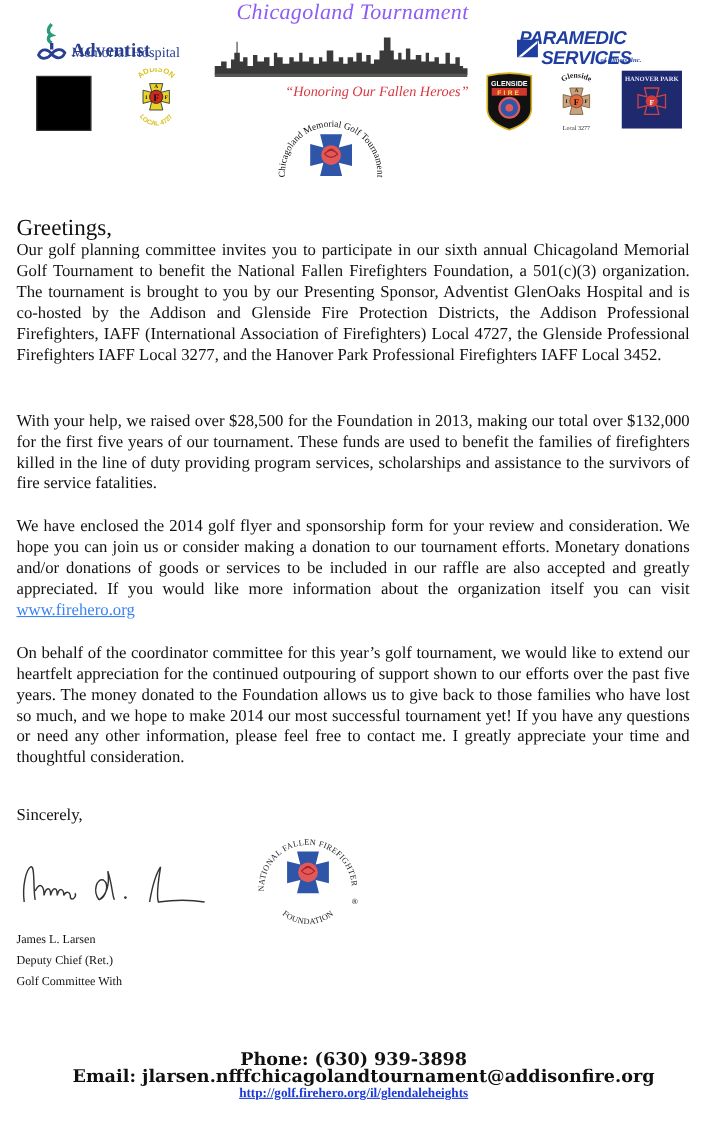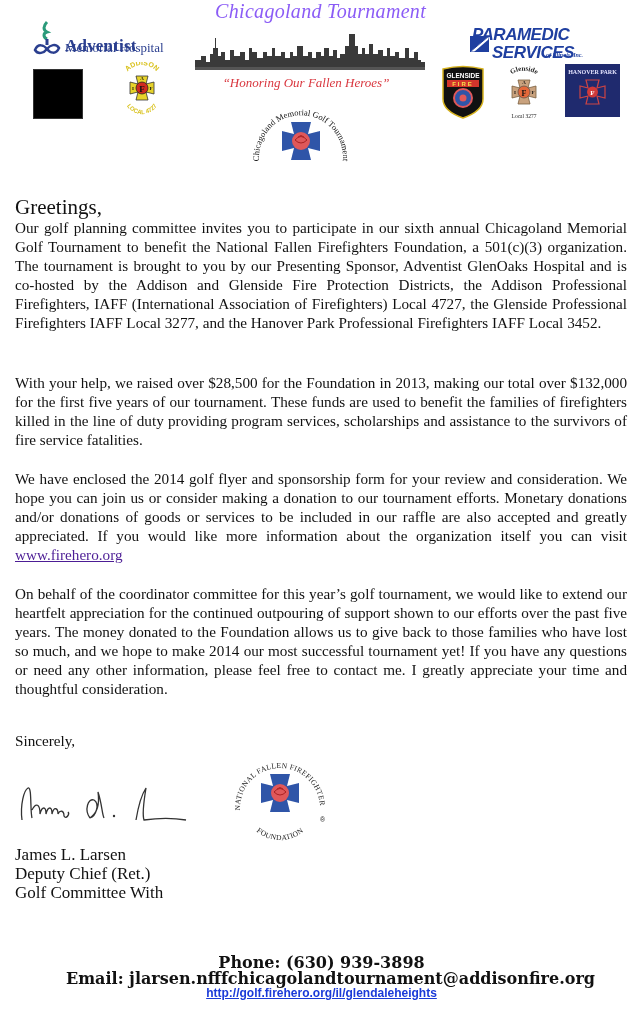--- a/index.html
+++ b/index.html
@@ -13,21 +13,21 @@
     .adventist .mark { position: absolute; left: 0; top: 0; width: 28px; height: 36px; }
     .adventist .t1 { position: absolute; left: 32px; top: 16px; font-family: "Liberation Serif", serif; font-weight: bold; font-size: 17px; color: #2b3f8f; letter-spacing: 0.2px; }
     .adventist .t2 { position: absolute; left: 32px; top: 20px; font-family: "Liberation Serif", serif; font-size: 13px; color: #2b3f8f; white-space: nowrap; }
 
     .black-box { left: 33px; top: 69px; width: 50px; height: 50px; background: #000; border: 1px solid #333; }
 
     .addison-badge { left: 117px; top: 62px; width: 50px; height: 58px; }
 
     .chi-title { left: 186px; top: 0px; width: 240px; text-align: right; font-family: "Liberation Serif", serif; font-style: italic; font-size: 20px; color: #8b5cf6; letter-spacing: 0.3px; }
     .skyline { left: 195px; top: 28px; width: 230px; height: 42px; }
-    .honoring { left: 186px; top: 75px; width: 240px; text-align: center; font-family: "Liberation Serif", serif; font-style: italic; font-size: 13px; color: #d9363e; }
+    .honoring { left: 186px; top: 75px; width: 240px; text-align: right; font-family: "Liberation Serif", serif; font-style: italic; font-size: 13px; color: #d9363e; }
 
     .cmgt-logo { left: 247px; top: 100px; width: 108px; height: 82px; }
 
     .paramedic { left: 468px; top: 15px; width: 125px; height: 48px; }
     .paramedic .p1, .paramedic .p2 { position: absolute; font-family: "Liberation Sans", sans-serif; font-weight: bold; font-style: italic; color: #1f3fa0; font-size: 17px; letter-spacing: -0.5px; white-space: nowrap; margin-top: 10px; }
     .paramedic .p1 { left: 4px; top: 0; }
     .paramedic .p2 { left: 24px; top: 18px; }
     .paramedic .flag { position: absolute; left: 2px; top: 21px; width: 19px; height: 16px; }
     .paramedic .p3 { position: absolute; right: 10px; top: 37px; font-family: "Liberation Serif", serif; font-style: italic; font-weight: bold; font-size: 6px; color: #1f3fa0; }
 
@@ -37,33 +37,33 @@
 
     
     .letter { left: 15px; width: 612px; font-size: 15.2px; line-height: 19px; text-align: justify; }
     .letter p { margin: 0; }
     .greeting { left: 15px; top: 183px; font-size: 21px; margin-top: 12px; }
     .p1 { top: 218px; }
     .p2 { top: 373px; }
     .p3 { top: 469px; }
     .p4 { top: 584px; }
     .sincerely { left: 15px; top: 732px; font-size: 15.2px; }
-    .link { color: #4c1d95; text-decoration: underline; cursor: pointer; }
+    .link { color: #3b82f6; text-decoration: underline; cursor: pointer; }
 
     .signature { left: 18px; top: 780px; width: 170px; height: 46px; }
-    .sig-block { left: 15px; top: 845px; font-size: 17px; line-height: 19px; }
+    .sig-block { left: 15px; top: 845px; font-size: 11px; line-height: 19px; }
 
     .nfff-logo { left: 228px; top: 746px; width: 104px; height: 104px; }
 
     
     .footer { left: 0; width: 643px; text-align: center; font-family: "DejaVu Serif", serif; font-weight: bold; font-size: 16px; line-height: 16px; color: #111; }
     .phone { top: 955px; }
     .email { top: 971px; padding-left: 18px; }
     .footer-link { left: 0; top: 986px; width: 643px; text-align: center; font-family: "Liberation Sans", sans-serif; font-weight: bold; font-size: 12px; }
-    .footer-link a { color: #1a3ad8; text-decoration: underline; }
+    .footer-link a { color: #1a3ad8; text-decoration: underline; font-family: Liberation Serif, serif; }
   </style>
 </head>
 <body>
 
 <div class="abs adventist">
   <svg class="mark" viewBox="0 0 28 36">
     <path d="M14 2 C10 6 10 10 14 12 C10 13 10 17 14 19" fill="none" stroke="#2a9a7a" stroke-width="3"></path>
     <path d="M14 19 L14 25" stroke="#2b3f8f" stroke-width="3"></path>
     <path d="M2 30 C5 23 11 25 14 29 C17 33 23 35 26 28 C23 23 17 25 14 29 C11 33 5 35 2 30 Z" fill="none" stroke="#2b3f8f" stroke-width="2.5"></path>
   </svg>

